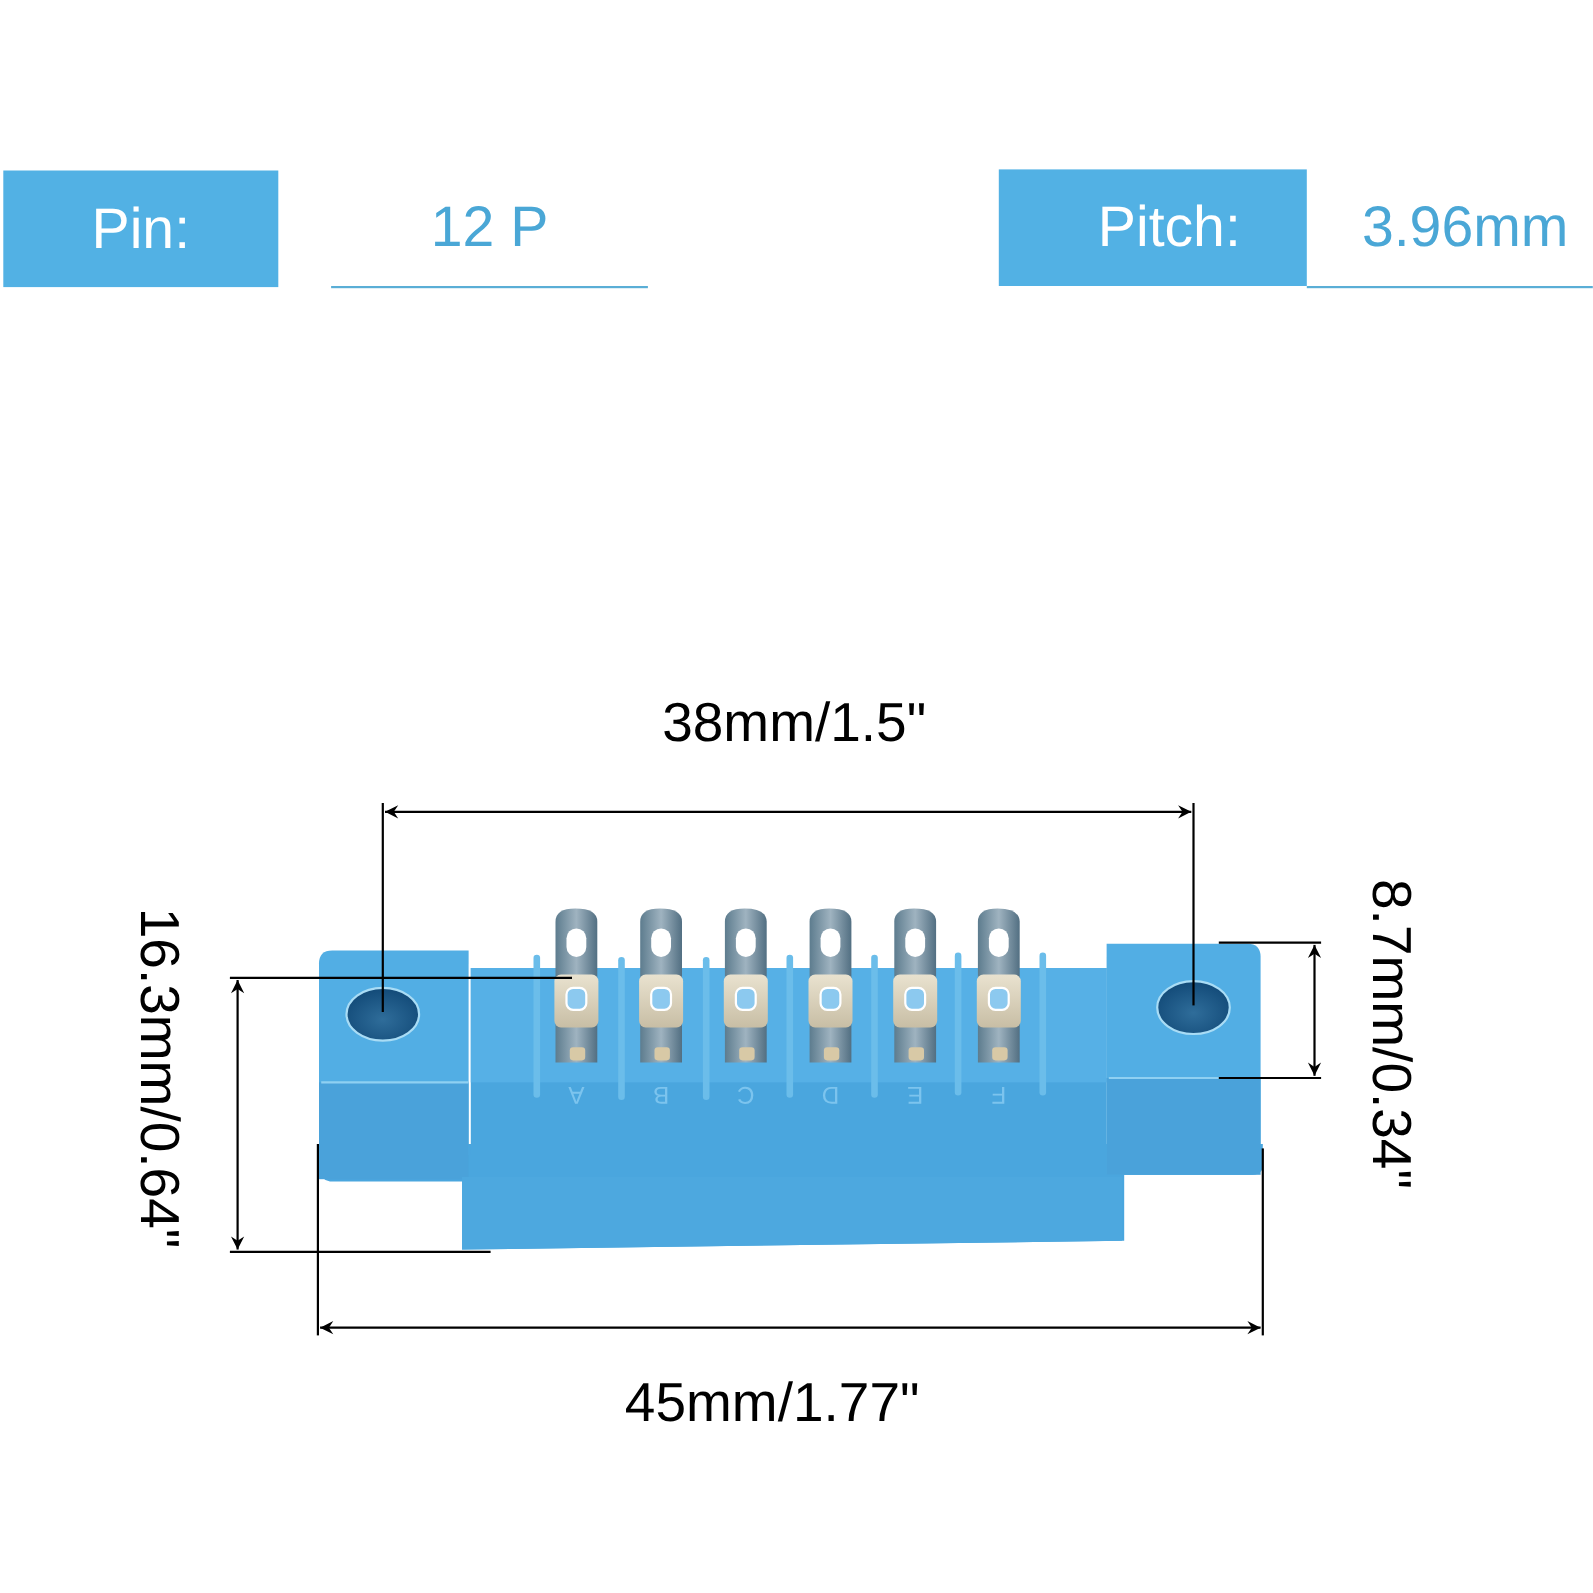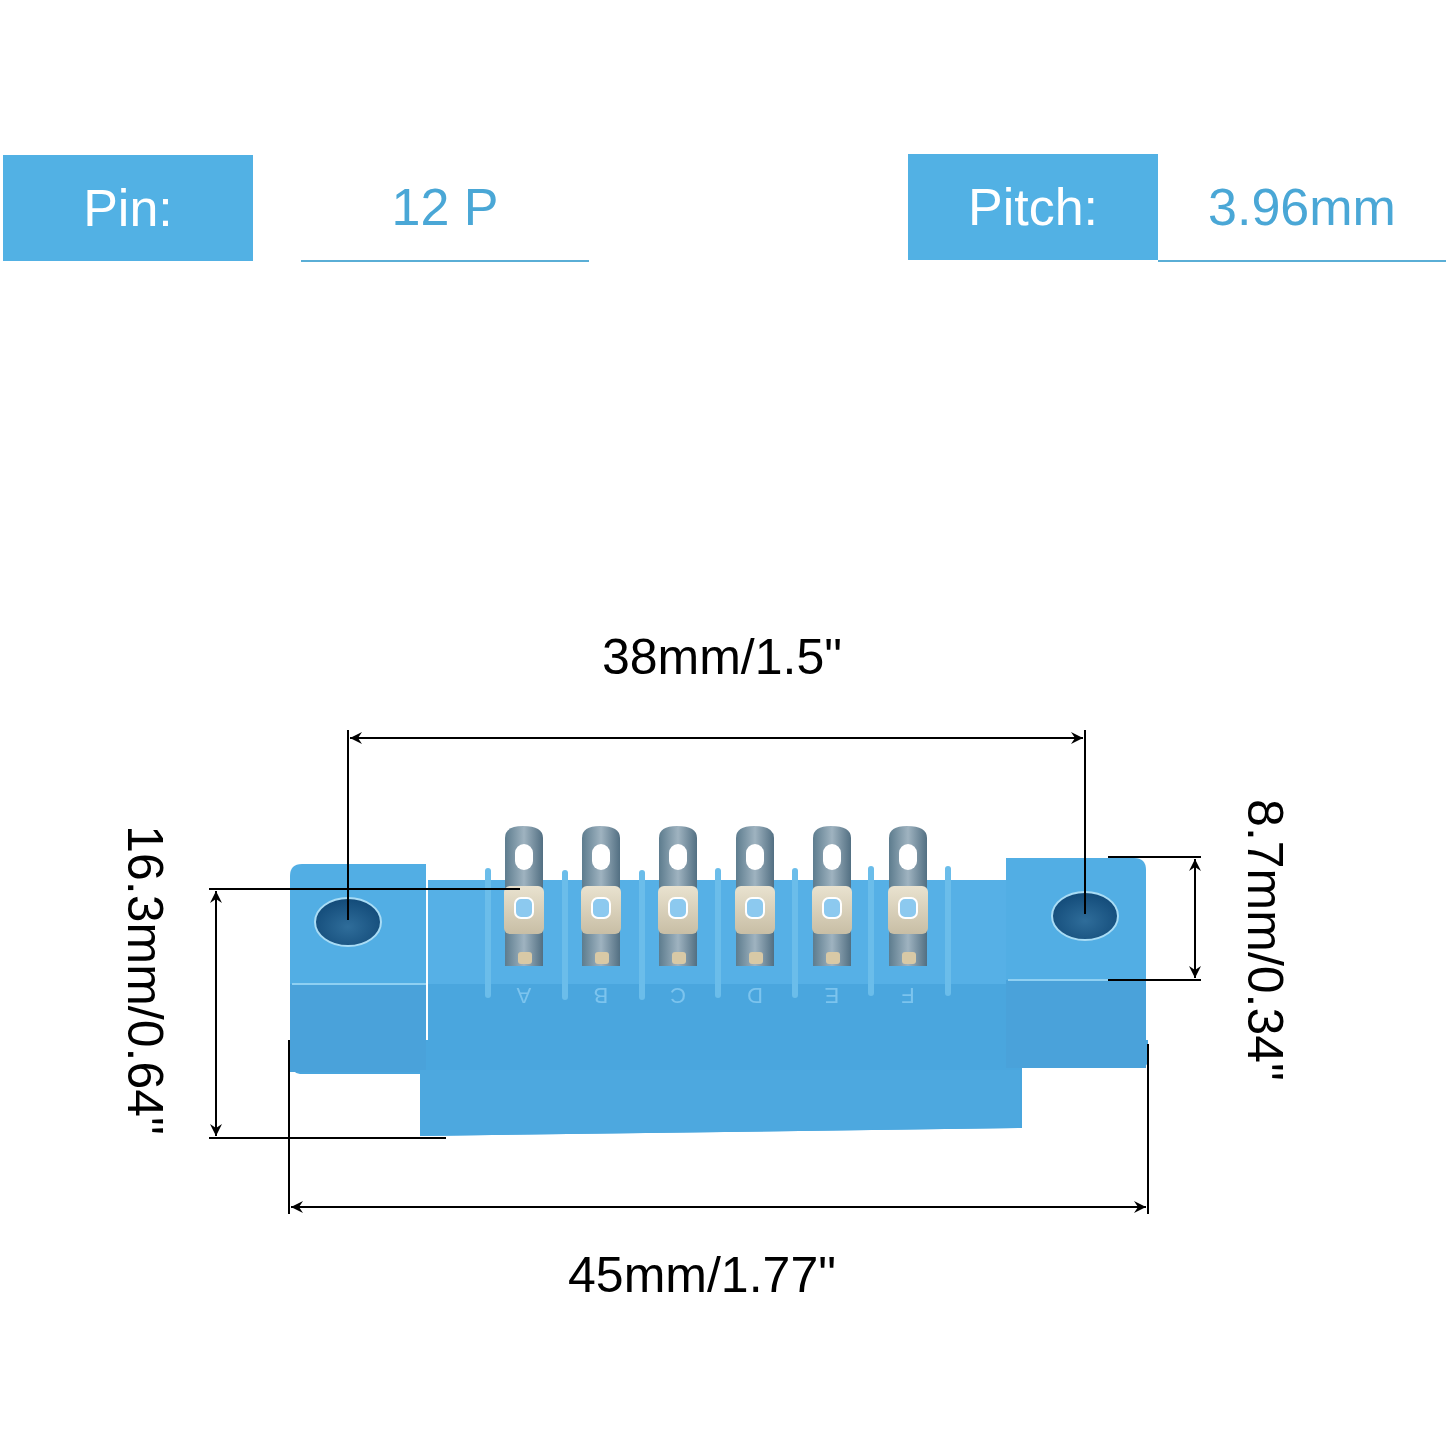--- a/index.html
+++ b/index.html
@@ -15,21 +15,21 @@
       display: flex; align-items: center; justify-content: center;
     }
     .spec .value {
       color: #4aa7d6; font-size: 52px; height: 106px; border-bottom: 2px solid #5aaed6;
       display: flex; align-items: center; justify-content: center; box-sizing: content-box;
     }
     #spec-pin { left: 3px; align-items: center; }
     #spec-pin .label { width: 250px; }
     #spec-pin .value { width: 288px; margin-left: 48px; }
     #spec-pitch { left: 908px; }
-    #spec-pitch .label { width: 250px; }
+    #spec-pitch .label { width: 250px; padding-left: 30px; }
     #spec-pitch .value { width: 288px; }
 
     .dim-text { position: absolute; color: #000; font-size: 50px; white-space: nowrap; line-height: 1; }
     #dim-top { left: 0; width: 1448px; top: 632px; text-align: center; padding-left: 0; }
     #dim-top span { position: relative; left: -2px; }
     #dim-bottom { left: 0; width: 1404px; top: 1250px; text-align: center; }
     .rot-text {
       position: absolute; color: #000; font-size: 50px; white-space: nowrap; line-height: 1;
       transform-origin: center center; transform: rotate(90deg);
     }

